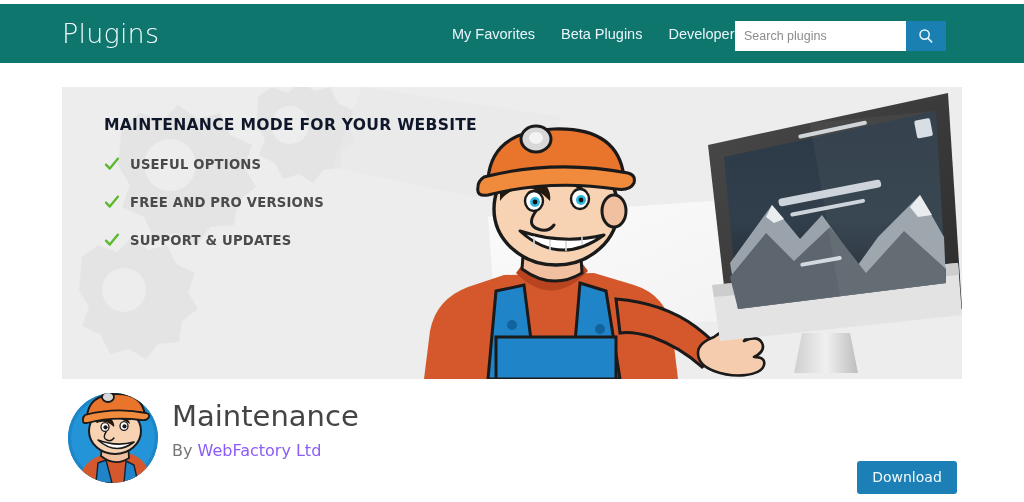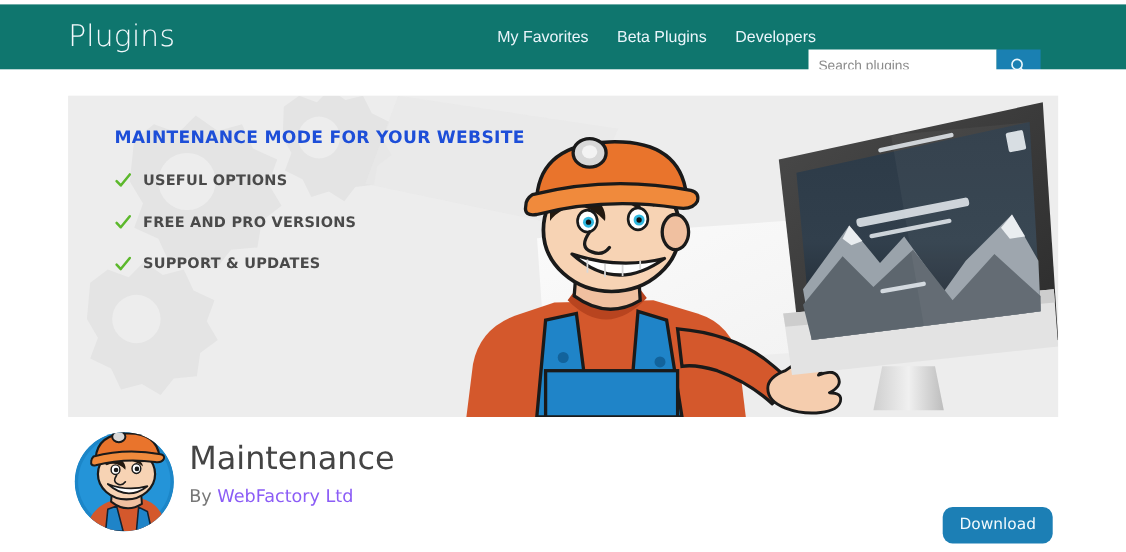--- a/index.html
+++ b/index.html
@@ -45,21 +45,20 @@
     text-decoration: none;
     font-size: 14.5px;
     line-height: 18px;
     white-space: nowrap;
   }
   #search-wrap {
     position: absolute;
     left: 735px; top: 17px;
     display: flex;
     height: 24px;
-    margin-top: 24px;
   }
   #search-input {
     width: 171px; height: 30px;
     border: none;
     outline: none;
     background: #ffffff;
     color: #777;
     font-size: 12.5px;
     font-family: "Liberation Sans", sans-serif;
     padding: 0 9px;
@@ -106,21 +105,21 @@
   }
 
   .banner-text {
     position: absolute;
     left: 42px; top: 28px;
     width: 380px;
   }
   #banner-heading {
     font-size: 15.6px;
     font-weight: 700;
-    color: #1d4ed8;
+    color: #0f172a;
     letter-spacing: 0.25px;
     line-height: 20px;
     margin: 0 0 22px 0;
     font-family: "DejaVu Sans", sans-serif;
   }
   #banner-features { list-style: none; margin: 0; padding: 0; }
   #banner-features li {
     position: relative;
     padding-left: 26px;
     margin-bottom: 22px;
@@ -187,21 +186,21 @@
   #plugin-author-link {
     color: #8b5cf6;
     text-decoration: none;
   }
   #download-button {
     position: absolute;
     left: 795px; top: 72px;
     width: 100px; height: 33px;
     background: #1c7fb5;
     border: none;
-    border-radius: 9px;
+    border-radius: 3px;
     color: #f2fafd;
     font-size: 14px;
     font-family: "DejaVu Sans", sans-serif;
     cursor: pointer;
     line-height: 33px;
     padding: 0;
     text-align: center;
   }
 </style>
 </head>

